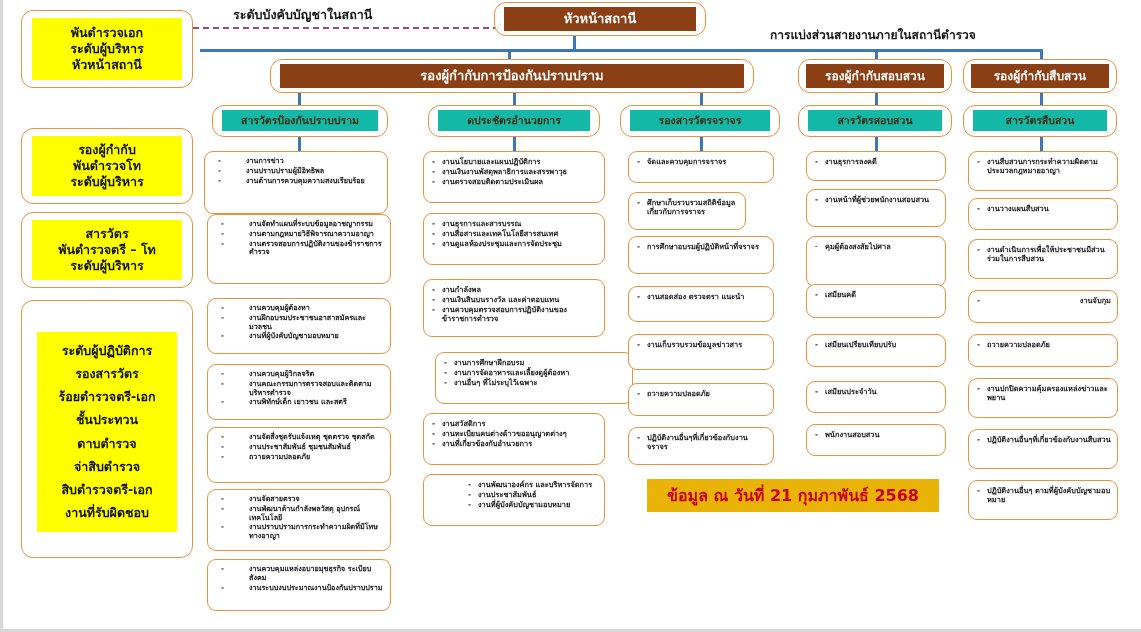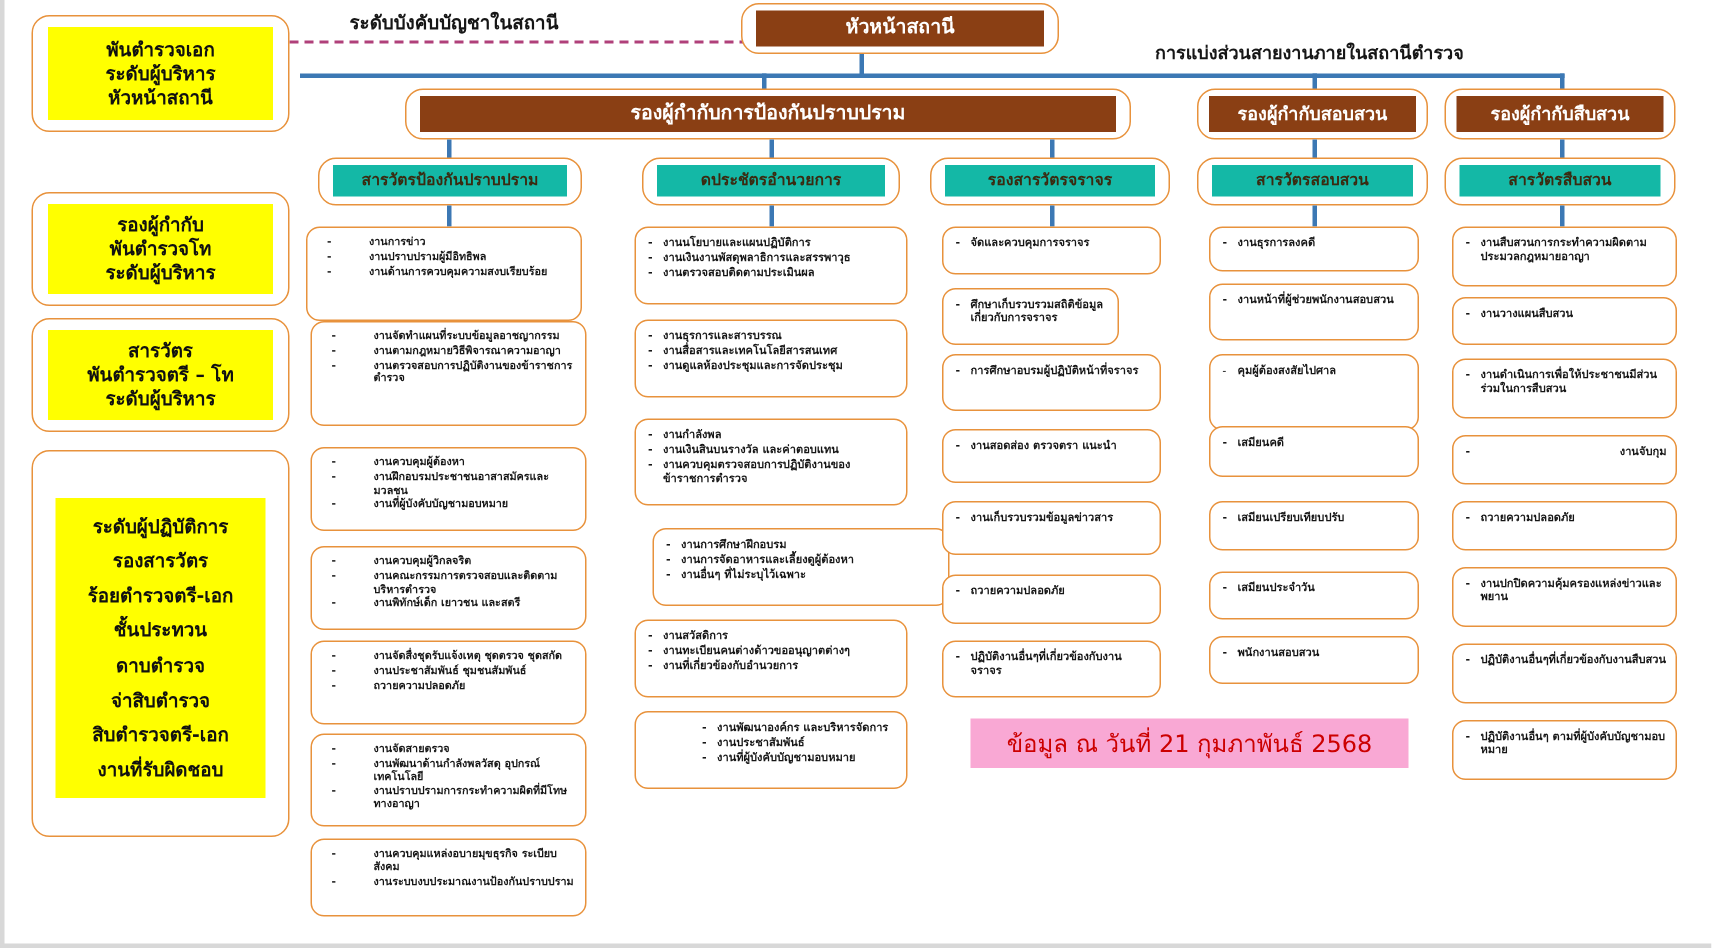--- a/index.html
+++ b/index.html
@@ -98,23 +98,23 @@
   .caption{
     position:absolute;
     color:#161616;
     font-weight:bold;
     white-space:nowrap;
   }
 
   
   .datebanner{
     position:absolute;
-    background:#f9a8d4;
+    background:#eab308;
     color:#cc0000;
-    font-weight:normal;
+    font-weight:bold;
     display:flex;align-items:center;justify-content:center;
     text-align:right;
     box-sizing:border-box;
   }
 
   
   .edge{position:absolute;background:#d8d8d8;}
 </style>
 </head>
 <body>

